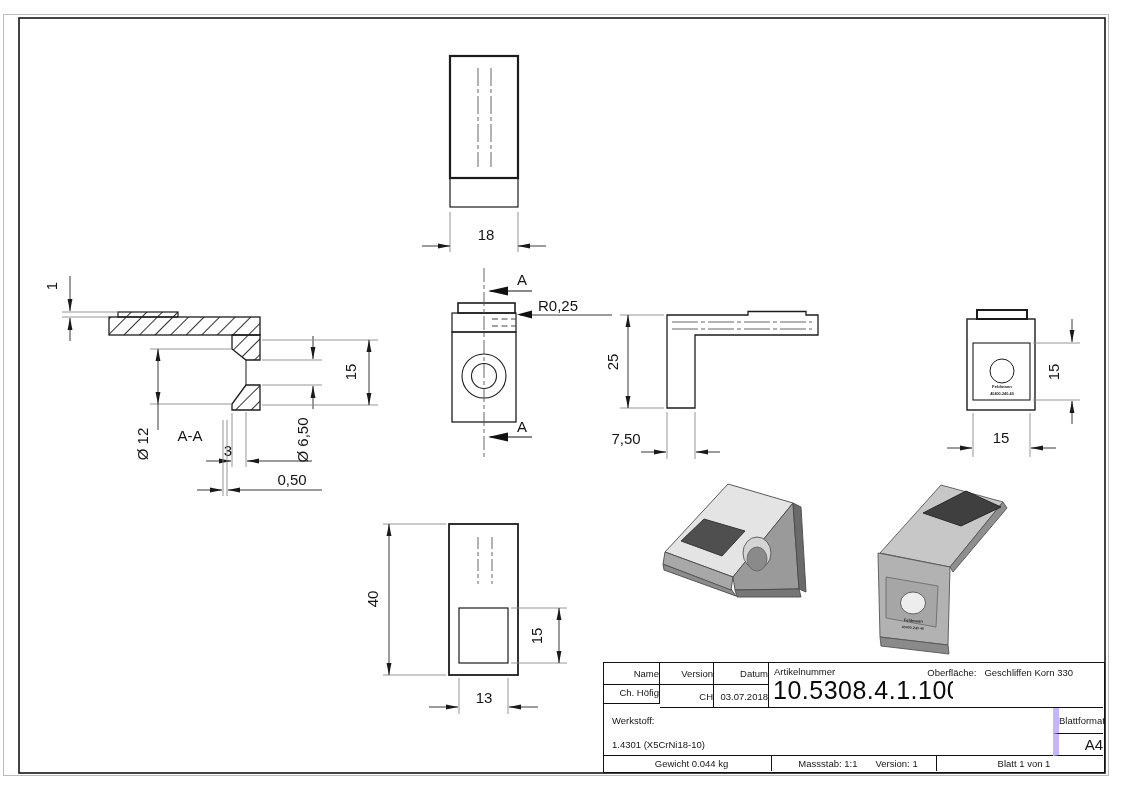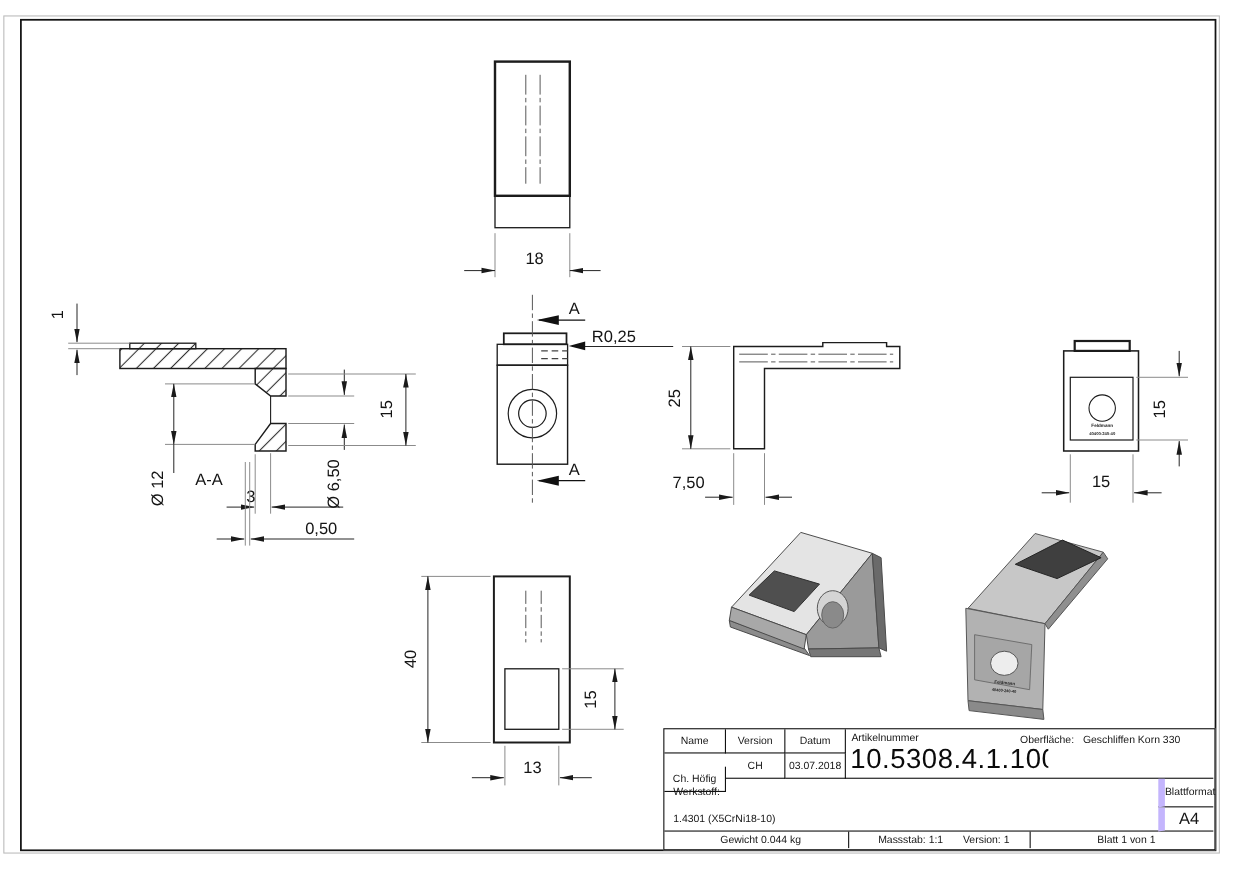--- a/index.html
+++ b/index.html
@@ -11,21 +11,21 @@
   .stamp{font-weight:bold;fill:#222;}
 
   
   .titleblock{position:absolute;left:603px;top:662px;width:502px;height:111px;
               border:1.5px solid #111;box-sizing:border-box;background:#fff;
               font-size:9.5px;color:#151515;}
   .tb-cell{position:absolute;box-sizing:border-box;}
   .br{border-right:1px solid #111;}
   .bb{border-bottom:1px solid #111;}
   .bl{border-left:6px solid #c4b5fd;}
-  .ctr{text-align:center;}
+  .ctr{text-align:right;}
   .lh22{line-height:22px;} .lh23{line-height:23px;} .lh26{line-height:26px;}
   .lh16{line-height:16px;}
   .artikel-label{position:absolute;left:5px;top:3px;}
   .artikel-big{position:absolute;left:4px;top:13px;font-size:25px;font-weight:500;
                letter-spacing:0.5px;color:#0a0a0a;white-space:nowrap;}
   .clip{display:inline-block;width:6px;overflow:hidden;vertical-align:bottom;}
   .oberflaeche{position:absolute;right:30px;top:4px;white-space:nowrap;}
   .oberflaeche .gap{display:inline-block;width:8px;}
   .wk-label{position:absolute;left:8px;top:7px;}
   .wk-value{position:absolute;left:8px;top:31px;}
@@ -215,21 +215,21 @@
     </g>
   </g>
 </svg>
 
 
 <div class="titleblock">
   <div class="tb-cell br bb ctr lh22" style="left:0;top:0;width:56px;height:22px"><span>Name</span></div>
   <div class="tb-cell br bb ctr lh22" style="left:56px;top:0;width:54px;height:22px"><span>Version</span></div>
   <div class="tb-cell br bb ctr lh22" style="left:110px;top:0;width:55px;height:22px"><span>Datum</span></div>
 
-  <div class="tb-cell br bb ctr lh23" style="left:0;top:34px;width:56px;height:23px"><span>Ch. Höfig</span></div>
+  <div class="tb-cell br bb ctr lh23" style="left:0;top:18px;width:56px;height:23px"><span>Ch. Höfig</span></div>
   <div class="tb-cell br bb ctr lh23" style="left:56px;top:22px;width:54px;height:23px"><span>CH</span></div>
   <div class="tb-cell br bb ctr lh23" style="left:110px;top:22px;width:55px;height:23px"><span>03.07.2018</span></div>
 
   <div class="tb-cell bb" style="left:165px;top:0;width:334px;height:45px">
     <span class="artikel-label">Artikelnummer</span>
     <div class="artikel-big"><span>10.5308.4.1.10</span><span class="clip">0</span></div>
     <div class="oberflaeche"><span>Oberfläche:</span><span class="gap"></span><span>Geschliffen Korn 330</span></div>
   </div>
 
   <div class="tb-cell bb" style="left:0;top:45px;width:449px;height:48px">

